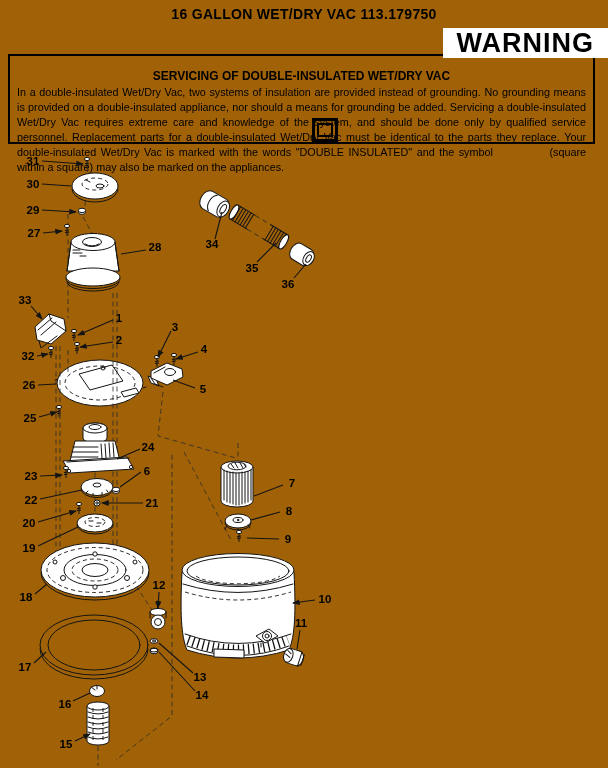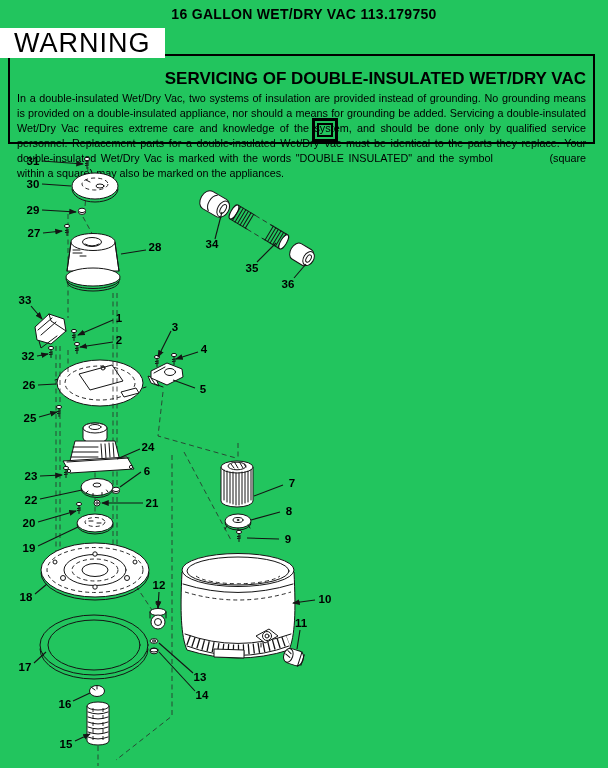--- a/index.html
+++ b/index.html
@@ -1,25 +1,25 @@
 <!DOCTYPE html>
 <html><head>
 <meta charset="utf-8">
 <style>
   html,body{margin:0;padding:0;background:#e8e8e8}
-  .page{position:relative;width:608px;height:768px;margin:0 auto;background:#22c55e;
+  .page{position:relative;width:608px;height:768px;margin:0 auto;background:#a16207;
         font-family:"Liberation Sans",sans-serif;color:#000;overflow:hidden}
   .doc-title{position:absolute;top:6px;left:0;right:0;text-align:center;
              font-size:14px;font-weight:bold;letter-spacing:.3px}
   .warnbox{position:absolute;left:8px;top:54px;width:587px;height:90px;
            border:2px solid #000;box-sizing:border-box;padding:3px 7px 2px}
-  .warn-title{position:absolute;top:30px;left:0;right:0;text-align:left;
-              font-size:27px;font-weight:normal;letter-spacing:1px;line-height:1;z-index:2}
+  .warn-title{position:absolute;top:30px;left:0;right:0;text-align:right;
+              font-size:27px;font-weight:bold;letter-spacing:1px;line-height:1;z-index:2}
   .warn-title span{background:#fff;padding:0 14px}
-  .warn-sub{text-align:right;font-weight:bold;font-size:17px;margin:10px 0 2px}
+  .warn-sub{text-align:center;font-weight:bold;font-size:12px;margin:10px 0 2px}
   .warn-body{font-size:10.8px;line-height:15px;text-align:justify}
   .sq-gap{display:inline-block;width:52px;height:2px}
   .sq-icon{position:absolute;left:302px;top:62px;width:20px;height:18px;
            border:3px solid #000}
   .sq-icon:after{content:"";position:absolute;left:2px;top:2px;right:2px;bottom:2px;
                  border:2px solid #000}
   .diagram{position:absolute;left:0;top:148px}
   .pt{fill:#fff;stroke:#141414;stroke-width:1;stroke-linejoin:round}
   .ln{fill:none;stroke:#141414;stroke-width:1;stroke-linecap:round;stroke-linejoin:round}
   .dsh{fill:none;stroke:#141414;stroke-width:.9;stroke-dasharray:4 3}

